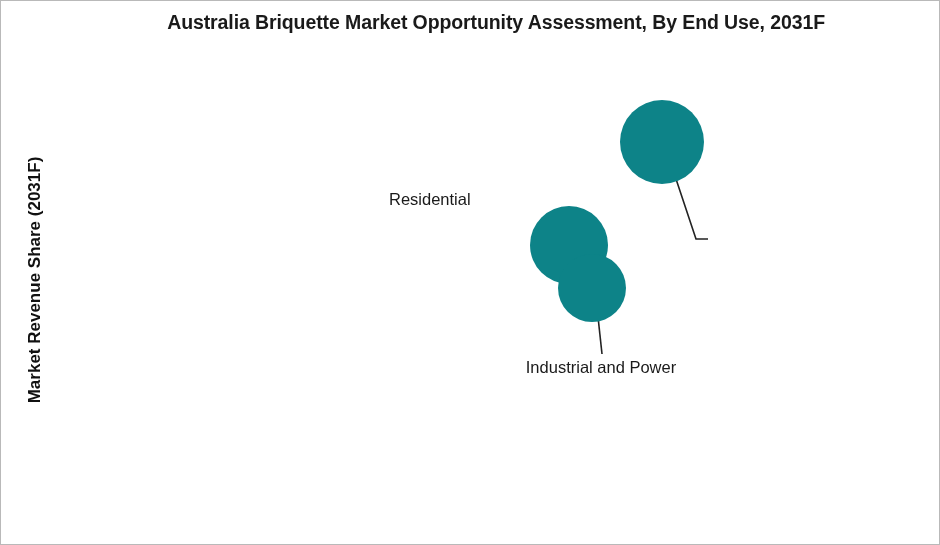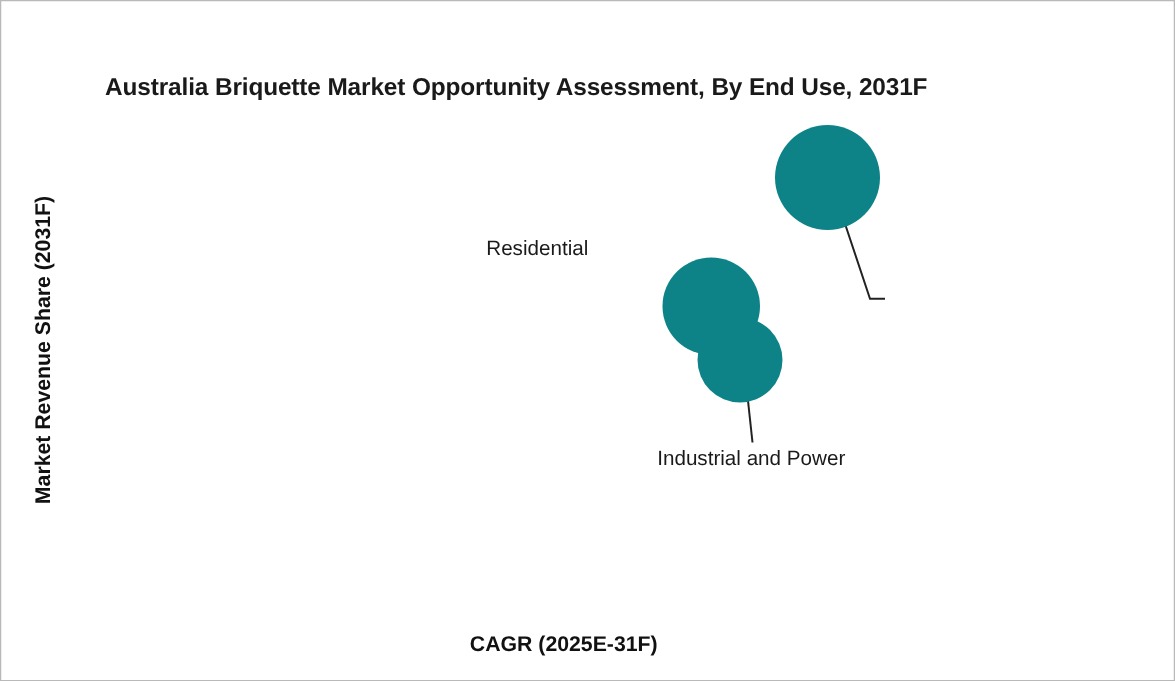--- a/index.html
+++ b/index.html
@@ -17,27 +17,26 @@
     background: #ffffff;
     border: 1px solid #b9b9b9;
     box-sizing: border-box;
     overflow: hidden;
   }
   .chart-title {
     position: absolute;
     left: 0;
     top: 10px;
     width: 824px;
-    text-align: center;
+    text-align: right;
     font-size: 19.5px;
     font-weight: bold;
     color: #1a1a1a;
     letter-spacing: -0.1px;
     white-space: nowrap;
-    margin-top: 48px;
   }
   .axis-label-y {
     position: absolute;
     left: 19px;
     top: 104px;
     width: 30px;
     height: 350px;
     display: flex;
     align-items: center;
     justify-content: center;
@@ -98,21 +97,20 @@
 <body>
 
 <div id="page">
 
   <div class="chart-title">Australia Briquette Market Opportunity Assessment, By End Use, 2031F</div>
 
   <div class="axis-label-y">
     <span>Market Revenue Share (2031F)</span>
   </div>
 
-  <div class="axis-label-x">CAGR (2025E-31F)</div>
 
   <div class="plot-area">
 
     <svg class="leader-svg" viewBox="0 0 940 545" xmlns="http://www.w3.org/2000/svg">
       <polyline points="663,142 695,238 707,238" fill="none" stroke="#222222" stroke-width="1.6"></polyline>
       <polyline points="594,288 601,353" fill="none" stroke="#222222" stroke-width="1.6"></polyline>
     </svg>
 
     <div class="bubble" style="left:619px; top:99px; width:84px; height:84px;"></div>
 

